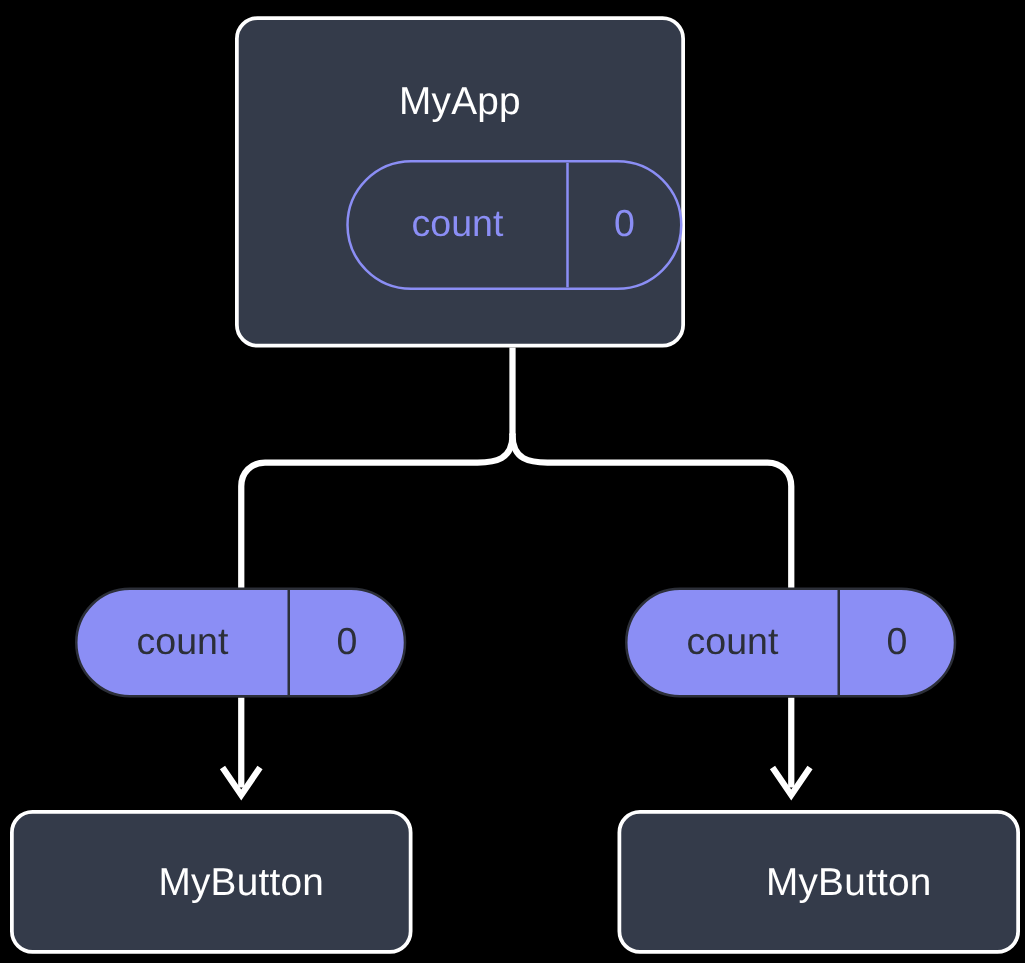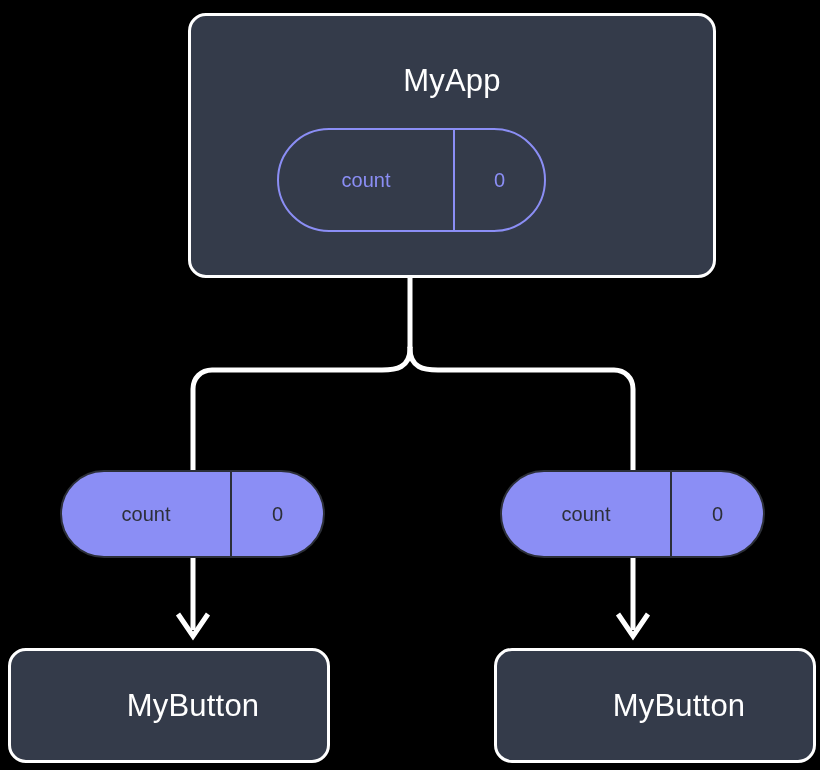--- a/index.html
+++ b/index.html
@@ -46,21 +46,21 @@
     font-size: 31px;
     font-weight: 400;
     letter-spacing: 0.2px;
     white-space: nowrap;
   }
 
   
   #node-myapp {
     left: 188px;
     top: 13px;
-    width: 528px;
+    width: 360px;
     height: 265px;
     justify-content: flex-start;
   }
   #node-myapp .widget-title {
     margin-top: 47px;
   }
 
   
   .leaf-box {
     width: 322px;
@@ -78,21 +78,21 @@
     box-sizing: border-box;
     display: flex;
     align-items: stretch;
     border-radius: 999px;
     overflow: hidden;
   }
   .pill-cell {
     display: flex;
     align-items: center;
     justify-content: center;
-    font-size: 20px;
+    font-size: 30px;
     white-space: nowrap;
     box-sizing: border-box;
   }
 
   
   #pill-root {
     left: 277px;
     top: 128px;
     width: 269px;
     height: 104px;

